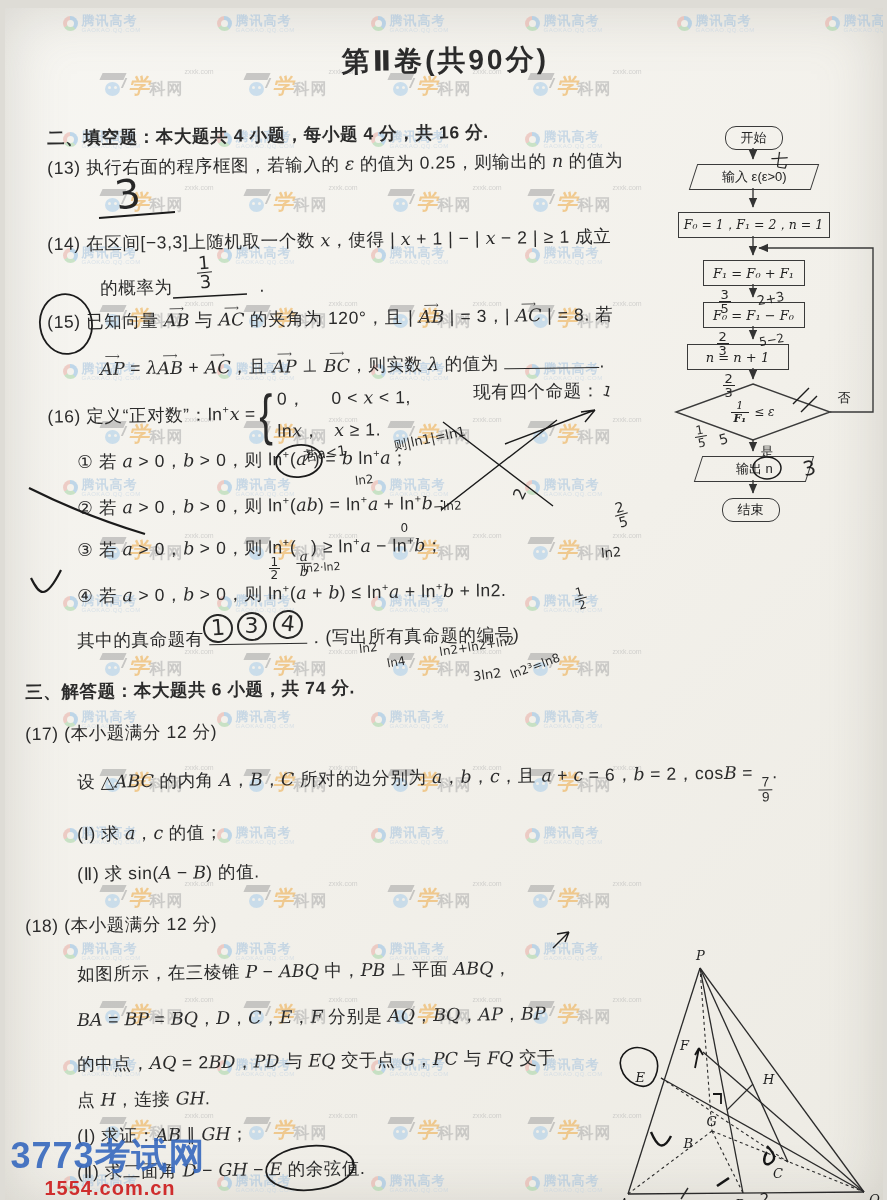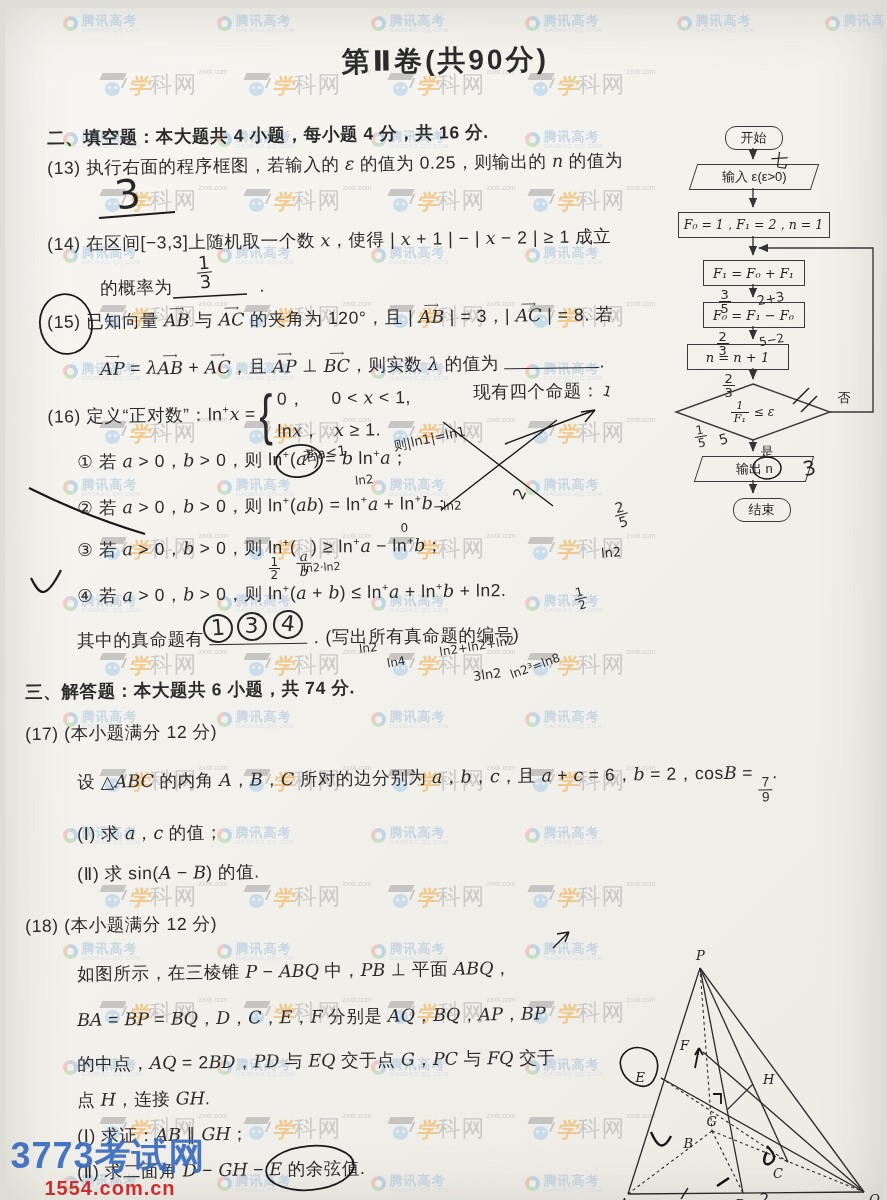--- a/index.html
+++ b/index.html
@@ -16,21 +16,21 @@
   .wm-tx .col{display:flex;flex-direction:column;line-height:1;}
   .wm-tx .t1{color:#9cbede;font-size:13px;font-weight:bold;letter-spacing:1px;}
   .wm-tx .t2{color:#bccfe2;font-size:6px;letter-spacing:.5px;}
   .wm-xk{position:absolute;display:flex;align-items:flex-end;opacity:.55;}
   .wm-xk .fig{position:relative;width:26px;height:24px;margin-right:2px;}
   .wm-xk .cap{position:absolute;top:1px;left:0;width:24px;height:7px;background:#a3a3a3;transform:skewX(-24deg);}
   .wm-xk .cap::after{content:"";position:absolute;right:-3px;top:5px;width:2px;height:10px;background:#a3a3a3;}
   .wm-xk .face{position:absolute;bottom:0;left:4px;width:15px;height:14px;border-radius:50%;background:#a9cdea;}
   .wm-xk .face::after{content:"";position:absolute;left:3px;top:4px;width:3px;height:3px;border-radius:50%;background:#f2f0ea;box-shadow:6px 0 0 #f2f0ea;}
   .wm-xk .x1{color:#eeaa45;font-weight:bold;font-size:21px;font-style:italic;line-height:.9;}
-  .wm-xk .x2{color:#ababab;font-weight:normal;font-size:23px;line-height:.95;letter-spacing:1px;}
+  .wm-xk .x2{color:#ababab;font-weight:bold;font-size:16px;line-height:.95;letter-spacing:1px;}
   .wm-xk .xs{color:#b5b5b5;font-size:7px;align-self:flex-start;margin:-4px 0 0 1px;}
   
   #text-layer{position:absolute;inset:0;z-index:2;text-decoration:underline;}
   .line{position:absolute;white-space:nowrap;font-size:17.5px;letter-spacing:.6px;
     transform:rotate(-0.8deg);transform-origin:0 0;}
   .line .it,.it{font-family:"DejaVu Serif","Liberation Serif",serif;font-style:italic;letter-spacing:0;}
   .title{font-size:28px;font-weight:bold;letter-spacing:3px;}
   .b{font-weight:bold;}
   .line sup{font-size:.62em;}
   .vec{position:relative;display:inline-block;font-family:"DejaVu Serif",serif;font-style:italic;letter-spacing:0;}
@@ -48,21 +48,21 @@
   
   .fc{position:absolute;left:653px;top:118px;width:226px;height:470px;z-index:2;font-size:13px;color:#222;}
   .fc svg{position:absolute;left:0;top:0;}
   .fc .node{position:absolute;border:1.4px solid #3a3a3a;display:flex;align-items:center;justify-content:center;}
   .fc .term{border-radius:11px;}
   .fc .para{transform:skewX(-18deg);}
   .fc .unskew{transform:skewX(18deg);display:inline-block;}
   .fc .math,.fc .math span{font-family:"DejaVu Serif",serif;font-style:italic;}
   .fc .cond{position:absolute;display:flex;align-items:center;justify-content:center;font-size:12px;}
   .fc .cond .frac{font-size:11px;vertical-align:middle;}
-  .fc .cond .den{border-top:1.1px solid #222;}
+  .fc .cond .den{border-top:1.1px solid #222;font-weight:bold;}
   .fc .lbl{position:absolute;font-size:13px;}
   
   .diagram{position:absolute;left:612px;top:938px;z-index:2;}
   .diagram text{font-family:"DejaVu Serif",serif;font-style:italic;font-size:13px;fill:#1f1f1f;}
   
   #ink-layer{position:absolute;inset:0;z-index:3;pointer-events:none;}
   .hw{position:absolute;color:#161616;font-family:"DejaVu Sans",sans-serif;opacity:.92;white-space:nowrap;line-height:1;}
   .hw.circled{border:2px solid #161616;border-radius:50%;padding:1px 6px 2px;}
   .hwfrac{display:inline-flex;flex-direction:column;align-items:center;line-height:1.02;}
   .hwfrac .d{border-top:1.6px solid #161616;padding:0 2px;}
@@ -844,21 +844,21 @@
           <span class="num">1</span>
           <span class="den">F₁</span>
         </span>
       <span style="margin-left:5px">≤ ε</span>
     </div>
     <div class="lbl" style="left:180px;top:263px">否</div>
     <div class="lbl" style="left:103px;top:317px">是</div>
     <div class="node para" style="left:40px;top:330px;width:110px;height:24px">
         <span class="unskew">输出 n</span>
       </div>
-    <div class="node term" style="left:75px;top:372px;width:56px;height:22px">
+    <div class="node term" style="left:64px;top:372px;width:56px;height:22px">
         <span>结束</span>
       </div>
   </div>
 
   <svg class="diagram" width="272" height="268" viewBox="0 0 272 268">
     <g stroke="#2a2a2a" stroke-width="1.3" fill="none">
       <path d="M83,22 L11,248"></path>
       <path d="M83,22 L247,246"></path>
       <path d="M11,248 L247,246"></path>
       <path d="M83,22 L126,247"></path>

